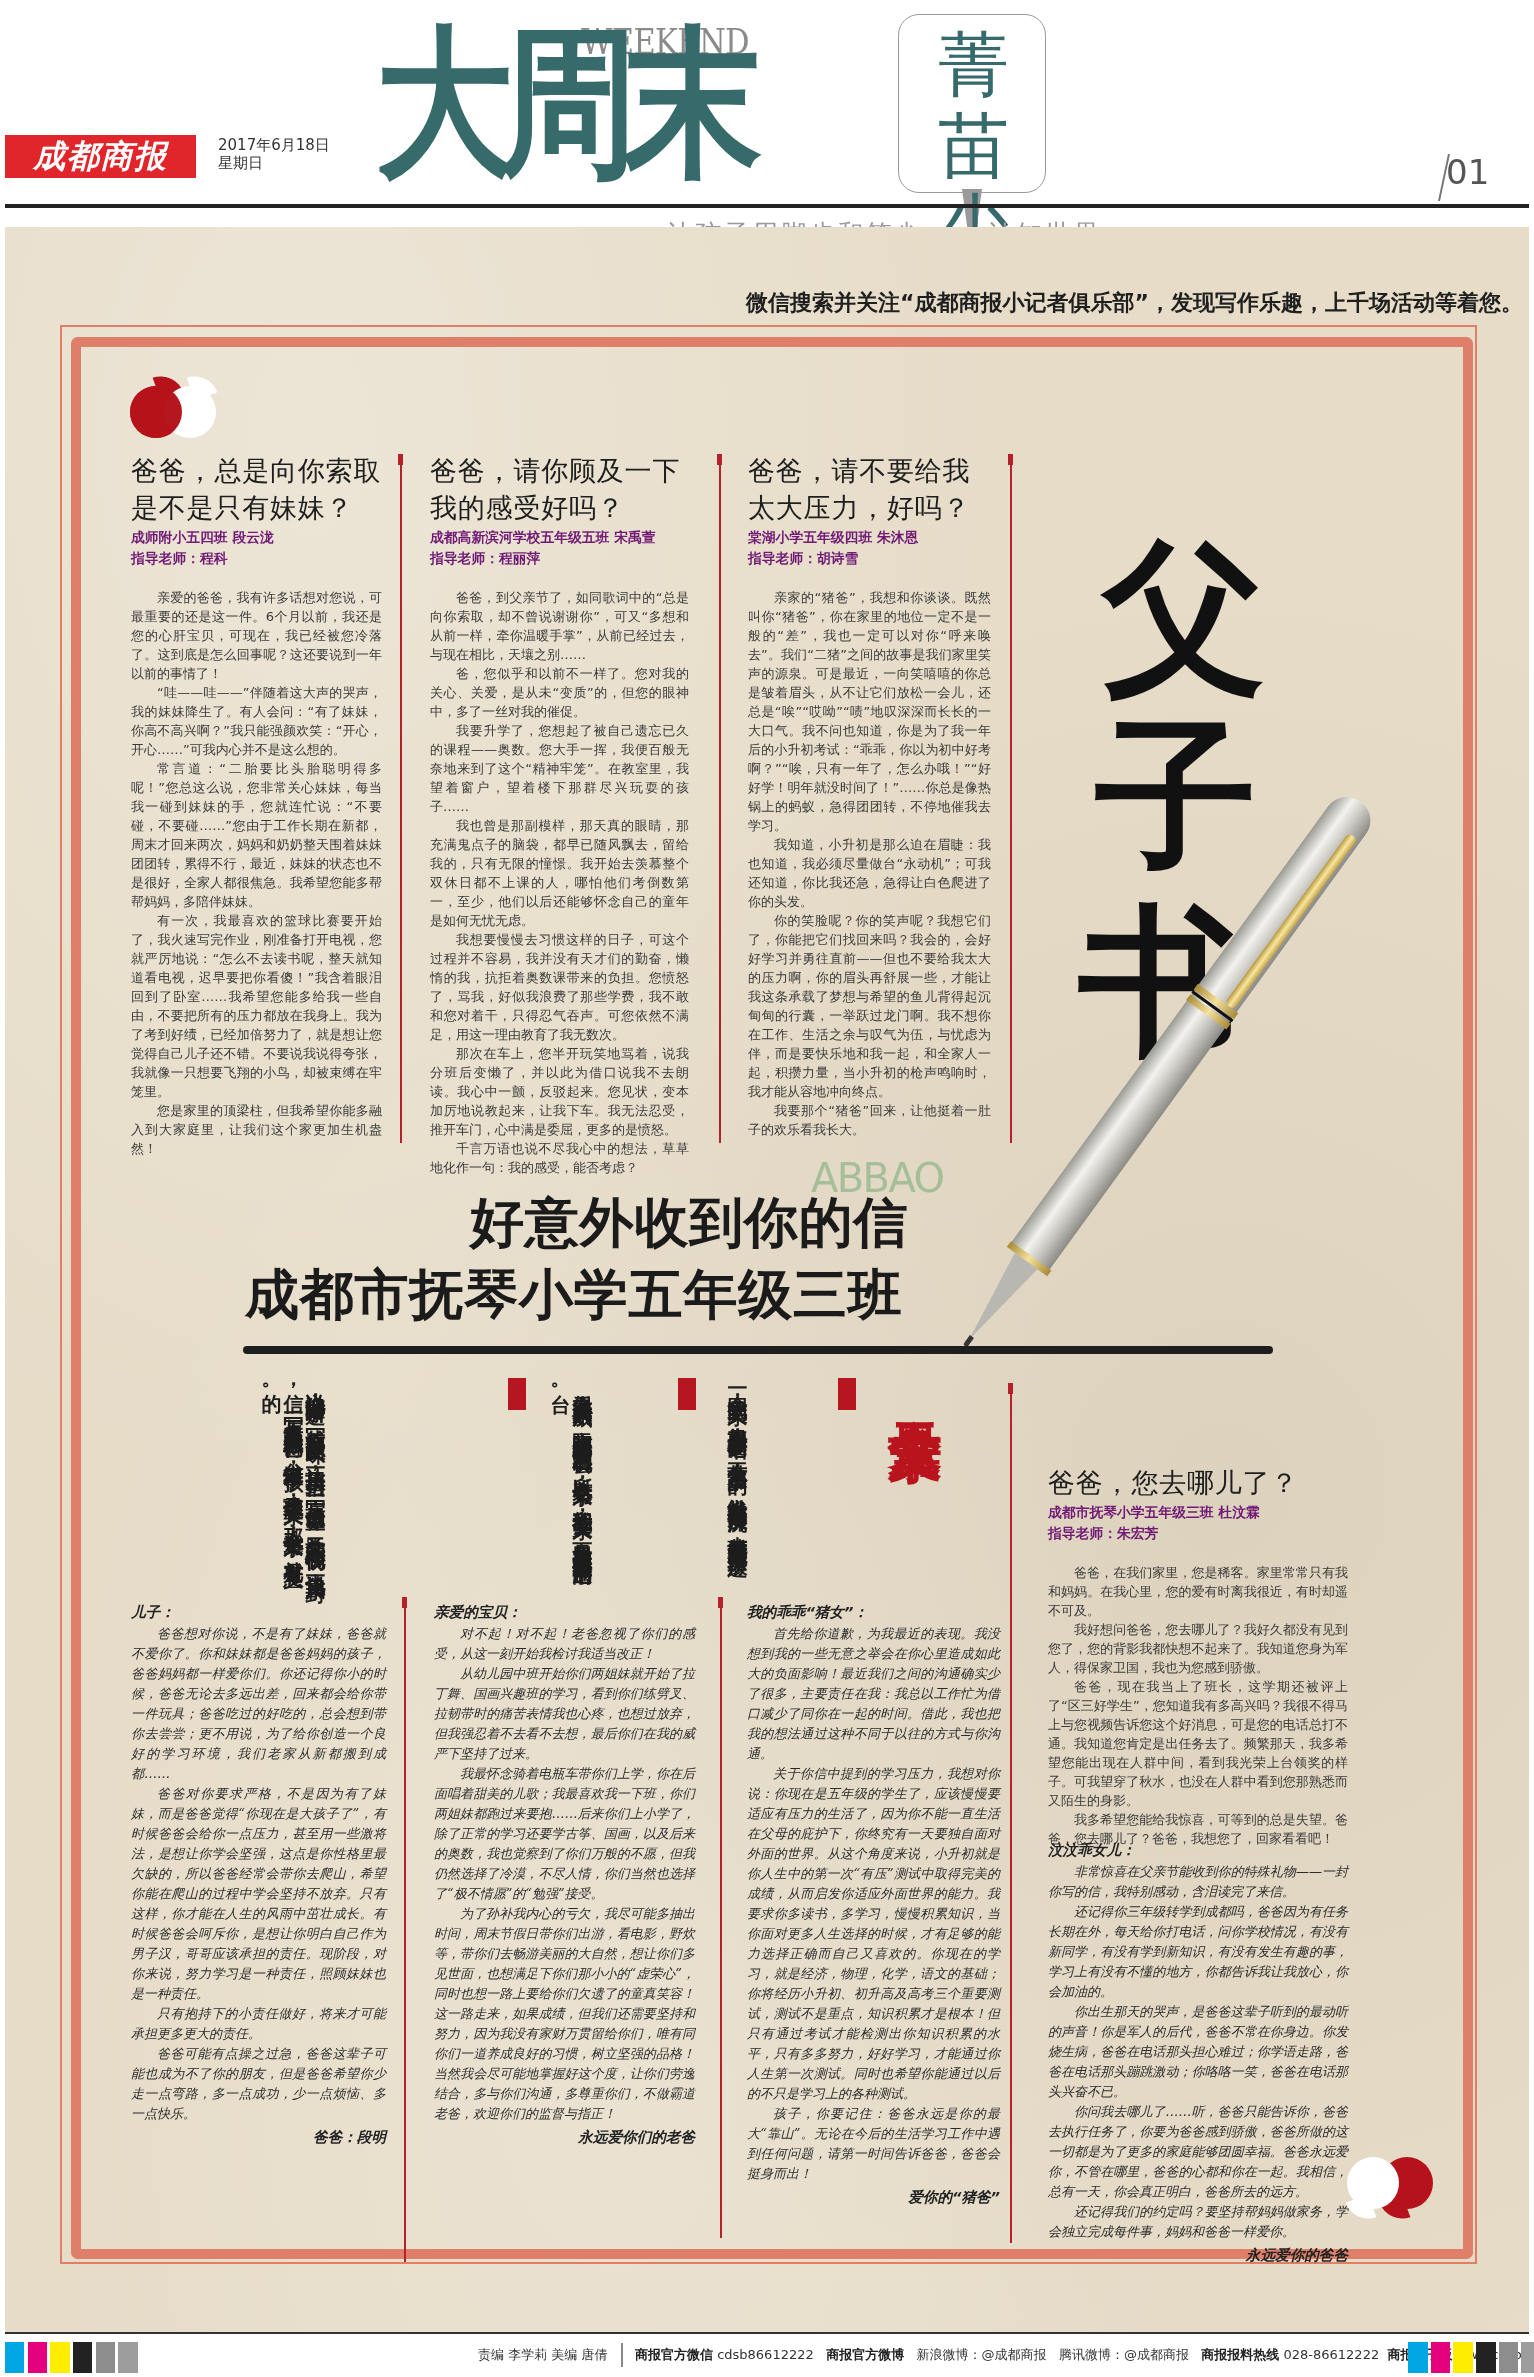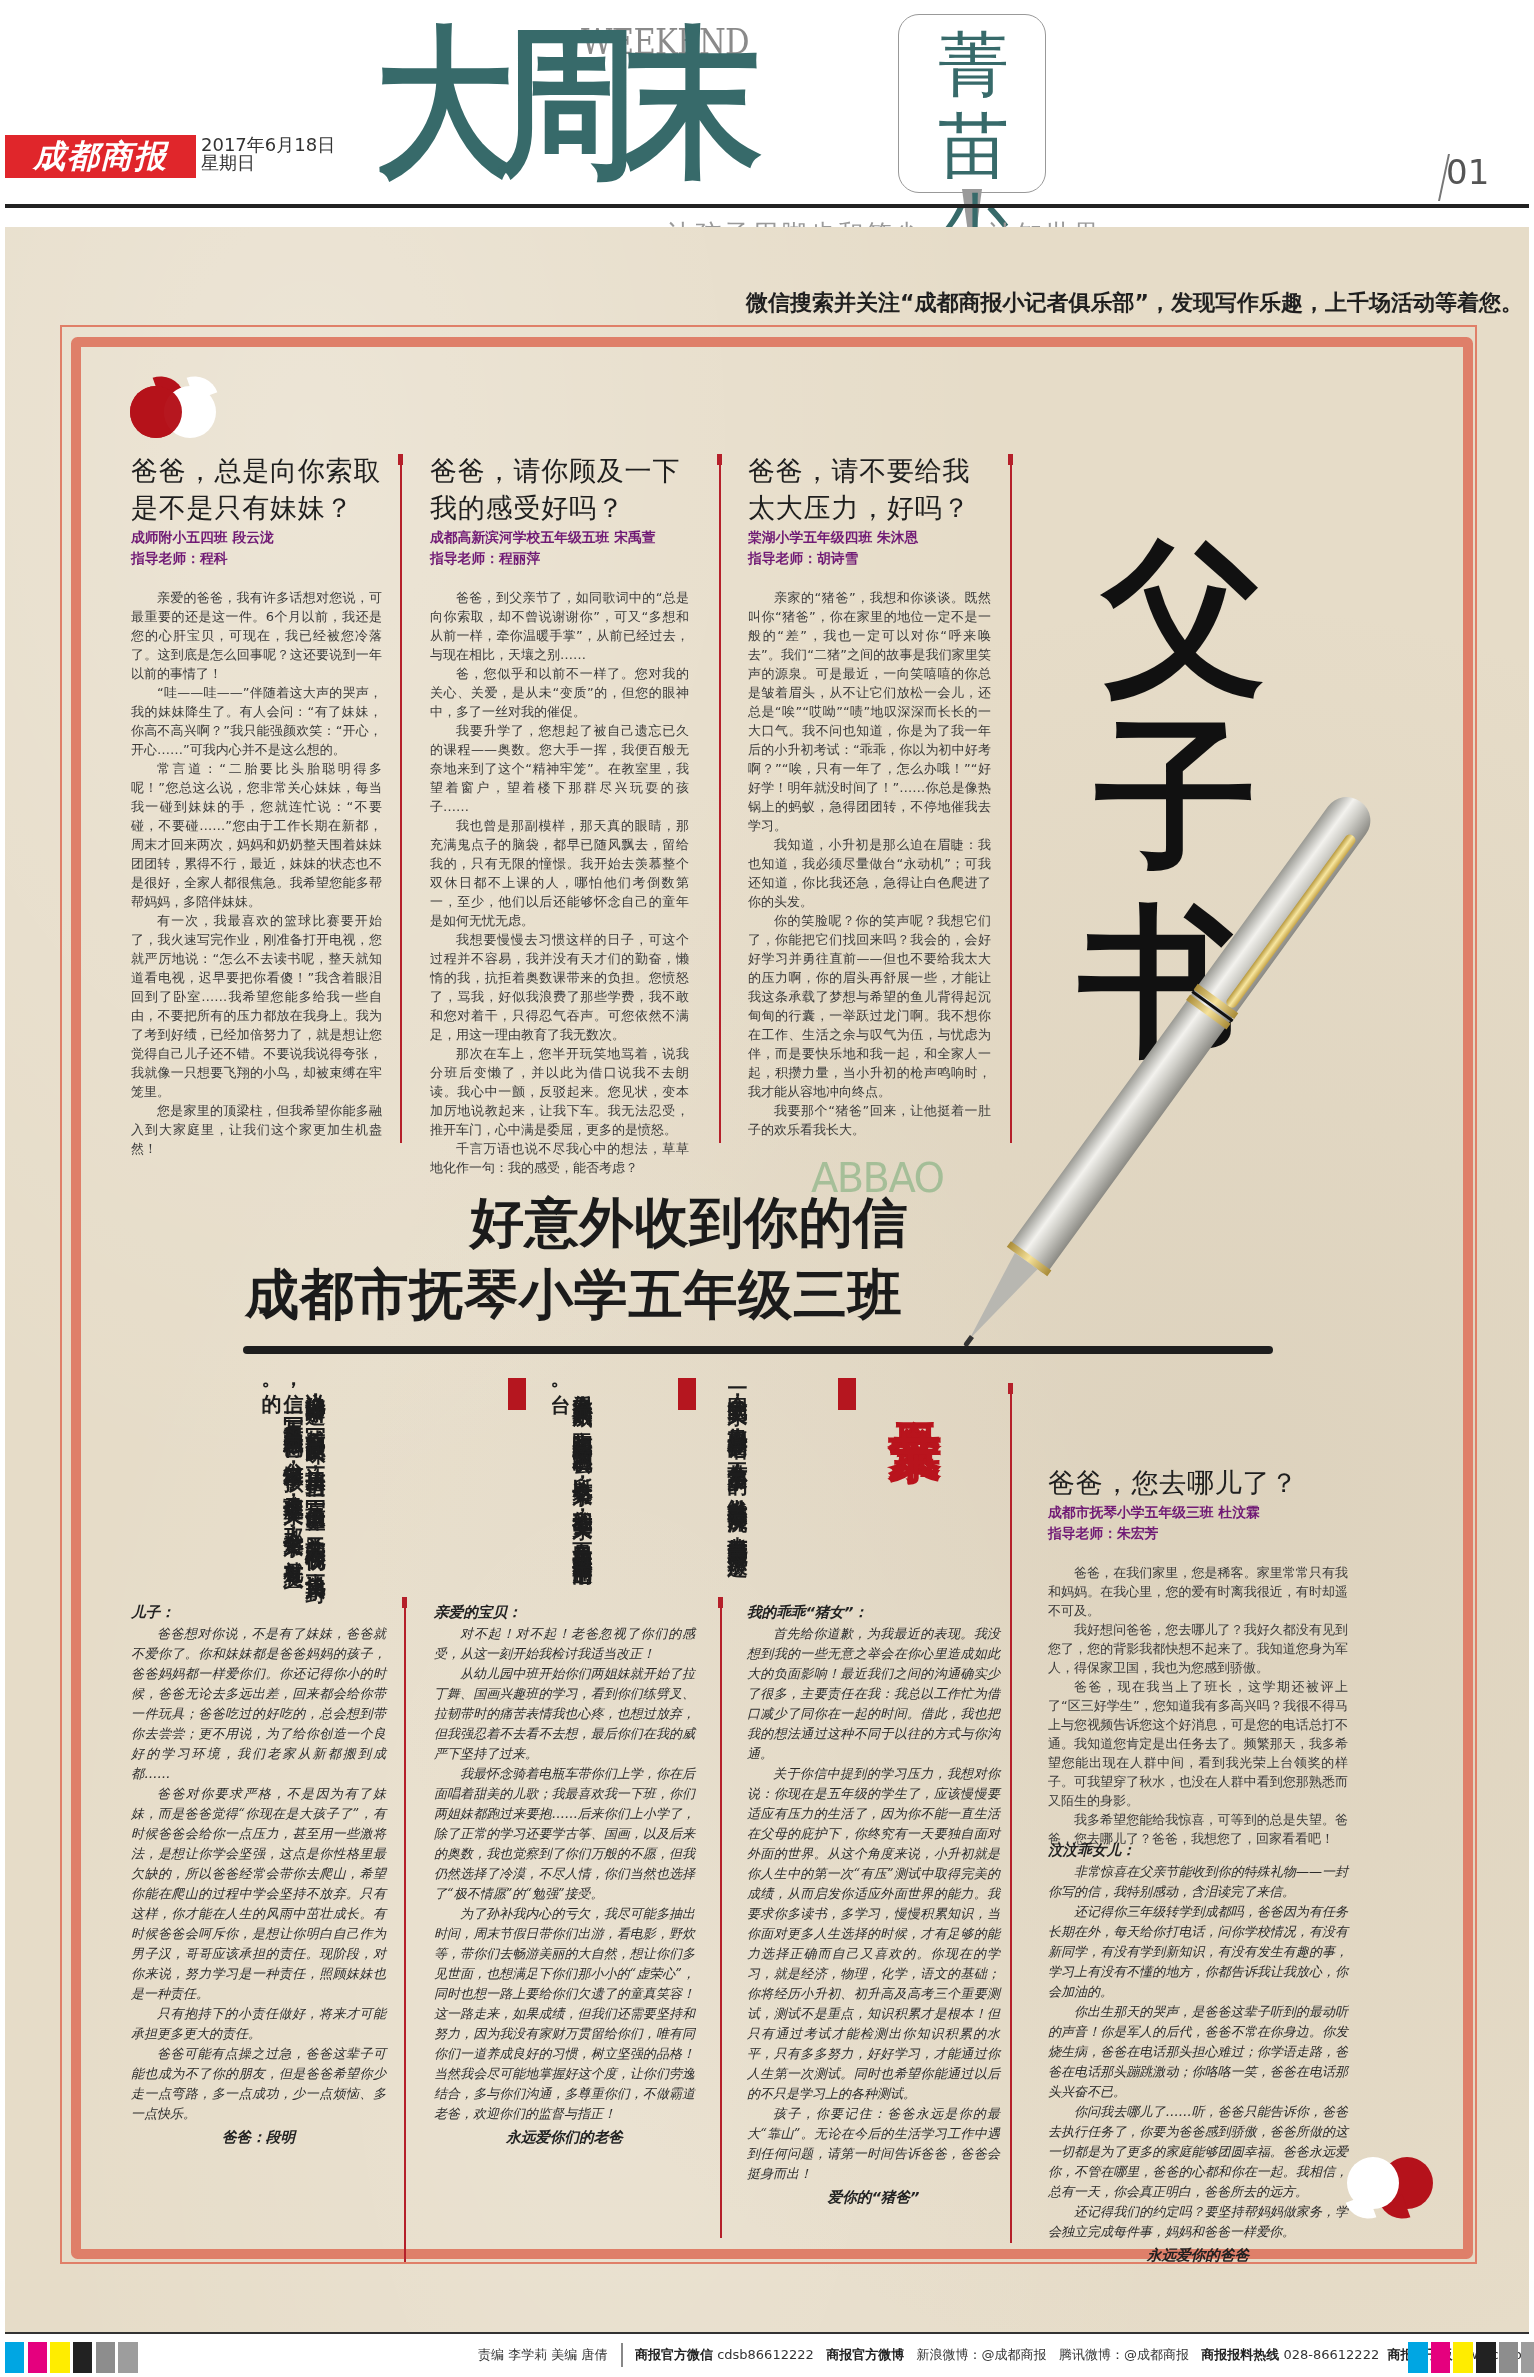--- a/index.html
+++ b/index.html
@@ -1,20 +1,20 @@
 <!DOCTYPE html>
 <html style="font-size:13px"><head>
 <meta charset="utf-8">
 <style>
   html,body{margin:0;padding:0;}
   body{width:1534px;height:2377px;position:relative;background:#ffffff;overflow:hidden;font-family:"DejaVu Sans",sans-serif;color:#222;}
   .abs{position:absolute;}
   
   .logo-box{left:4.9px;top:135px;width:191px;height:43px;background:#e0262b;color:#fff;font-family:"DejaVu Serif",serif;font-size:32px;font-weight:bold;font-style:italic;line-height:43px;text-align:center;letter-spacing:1.6px;}
-  .date{left:201px;top:136px;font-size:18px;line-height:18px;color:#333;}
+  .date{left:218px;top:136px;font-size:15px;line-height:18px;color:#333;}
   .big-title{left:375px;top:16px;font-size:162px;font-weight:bold;color:#376a6a;letter-spacing:-18px;line-height:174px;font-family:"DejaVu Sans",sans-serif;transform:scaleX(0.86);transform-origin:left top;}
   .weekend{left:581px;top:21px;font-family:"DejaVu Serif",serif;font-size:36px;color:#8a8a8a;letter-spacing:-0.8px;transform:scaleX(0.85);transform-origin:left top;}
   .qm-bubble{left:898px;top:13.8px;width:146px;height:177px;border:1.6px solid #999;border-radius:21px;}
   .qm-bubble-tail{left:962px;top:189px;width:0;height:0;border-left:10.5px solid transparent;border-right:10.5px solid transparent;border-top:73px solid #9a9a9a;}
   .qm-text{left:905px;top:24px;width:134px;font-size:71px;line-height:81px;color:#376a6a;text-align:center;letter-spacing:-3.2px;}
   .page-num{left:1446px;top:152px;font-size:34px;color:#555;}
   .page-slash{left:1443px;top:154px;width:1.6px;height:47px;background:#777;transform:skewX(-12deg);}
   .rule{left:4.9px;top:204px;width:1524px;height:4px;background:#222;}
   .slogan{left:667px;top:217px;font-family:"DejaVu Serif",serif;font-size:26px;color:#9a9a9a;letter-spacing:2.4px;}
   .slogan2{left:988px;top:217px;font-family:"DejaVu Serif",serif;font-size:26px;color:#9a9a9a;letter-spacing:2.4px;}
@@ -43,21 +43,21 @@
   .brush-line{left:243px;top:1346px;width:1030px;height:8px;background:#1e1e1e;border-radius:4px;}
 
   .vertical{position:absolute;writing-mode:vertical-rl;font-family:"DejaVu Serif",serif;font-weight:bold;font-size:20px;line-height:22px;color:#1d1d1d;letter-spacing:1.6px;}
   .red-mark{position:absolute;width:18px;height:32px;background:#b5161f;}
   .fd-title{position:absolute;writing-mode:vertical-rl;font-family:"DejaVu Serif",serif;font-weight:bold;font-size:54px;line-height:54px;color:#b9141d;letter-spacing:1.6px;}
 
   .reply{position:absolute;font-style:italic;}
   .reply .greet{font-size:14.6px;font-weight:bold;color:#222;line-height:21px;margin-bottom:1.6px;}
   .reply .body{font-family:"DejaVu Serif",serif;font-size:13px;line-height:20px;color:#2b2b2b;text-align:justify;}
   .reply .body p{margin:0;text-indent:2em;}
-  .reply .sign{text-align:center;font-size:14.6px;font-weight:bold;color:#222;line-height:24px;margin-top:1.6px;}
+  .reply .sign{text-align:right;font-size:14.6px;font-weight:bold;color:#222;line-height:24px;margin-top:1.6px;}
 
   .calli{position:absolute;font-family:"DejaVu Serif",serif;font-weight:bold;color:#111;font-size:162px;line-height:162px;}
   .pen{position:absolute;left:1111px;top:738px;width:105px;height:673px;transform:rotate(36deg);transform-origin:center;}
   .pen-body{position:absolute;left:28px;top:0;width:47px;height:568px;border-radius:23px 23px 4.9px 4.9px;background:linear-gradient(90deg,#9a9a94,#f3f2ee 35%,#cfcec8 60%,#8b8a84);}
   .pen-clip{position:absolute;left:60px;top:32px;width:11.4px;height:211px;border-radius:4.9px;background:linear-gradient(90deg,#b8993d,#f7e6a0,#c8a648);}
   .pen-ring{position:absolute;left:27px;width:50px;height:6.5px;background:linear-gradient(90deg,#a88a36,#f5e19a,#a88a36);}
   .pen-band{position:absolute;left:27px;width:50px;height:3.2px;background:#111;}
   .pen-tip{position:absolute;left:37px;top:568px;width:0;height:0;border-left:14.6px solid transparent;border-right:14.6px solid transparent;border-top:97px solid #b8b7b1;}
   .pen-point{position:absolute;left:49px;top:661px;width:4.9px;height:12px;background:#333;border-radius:0 0 2.4px 2.4px;}
 

